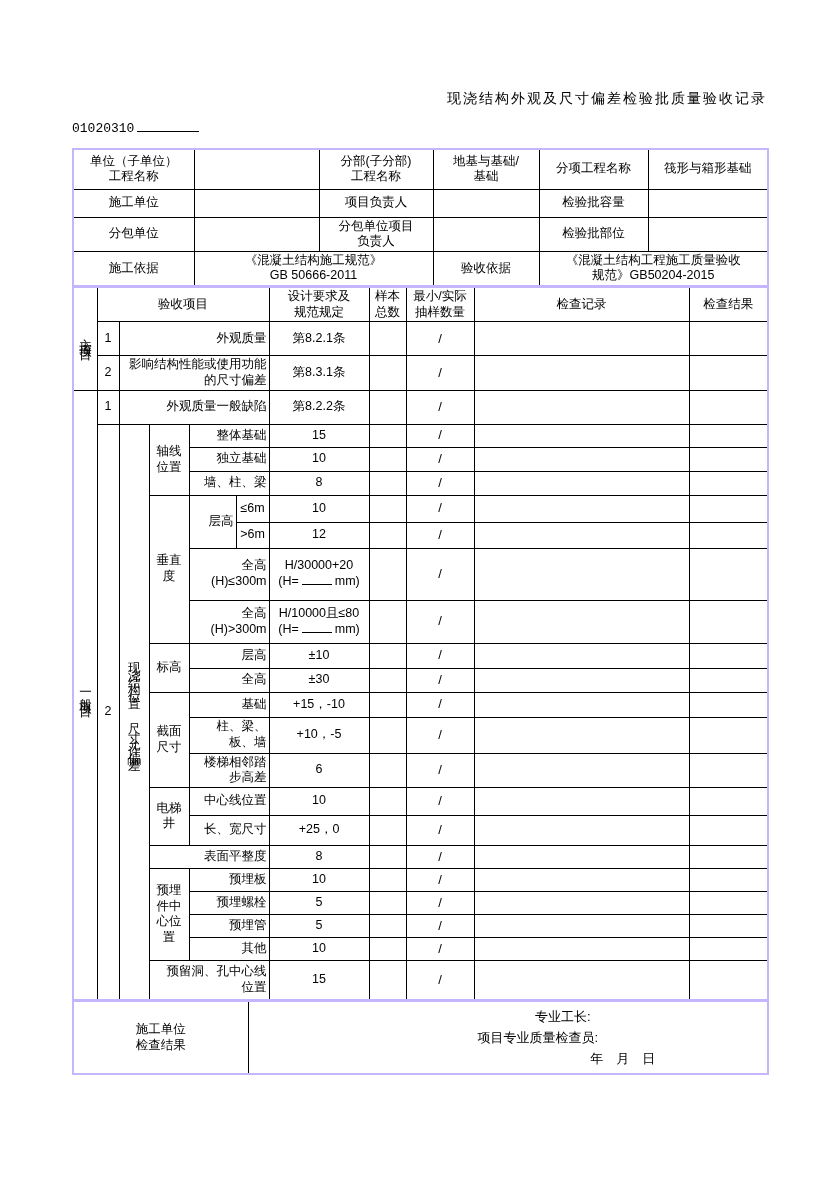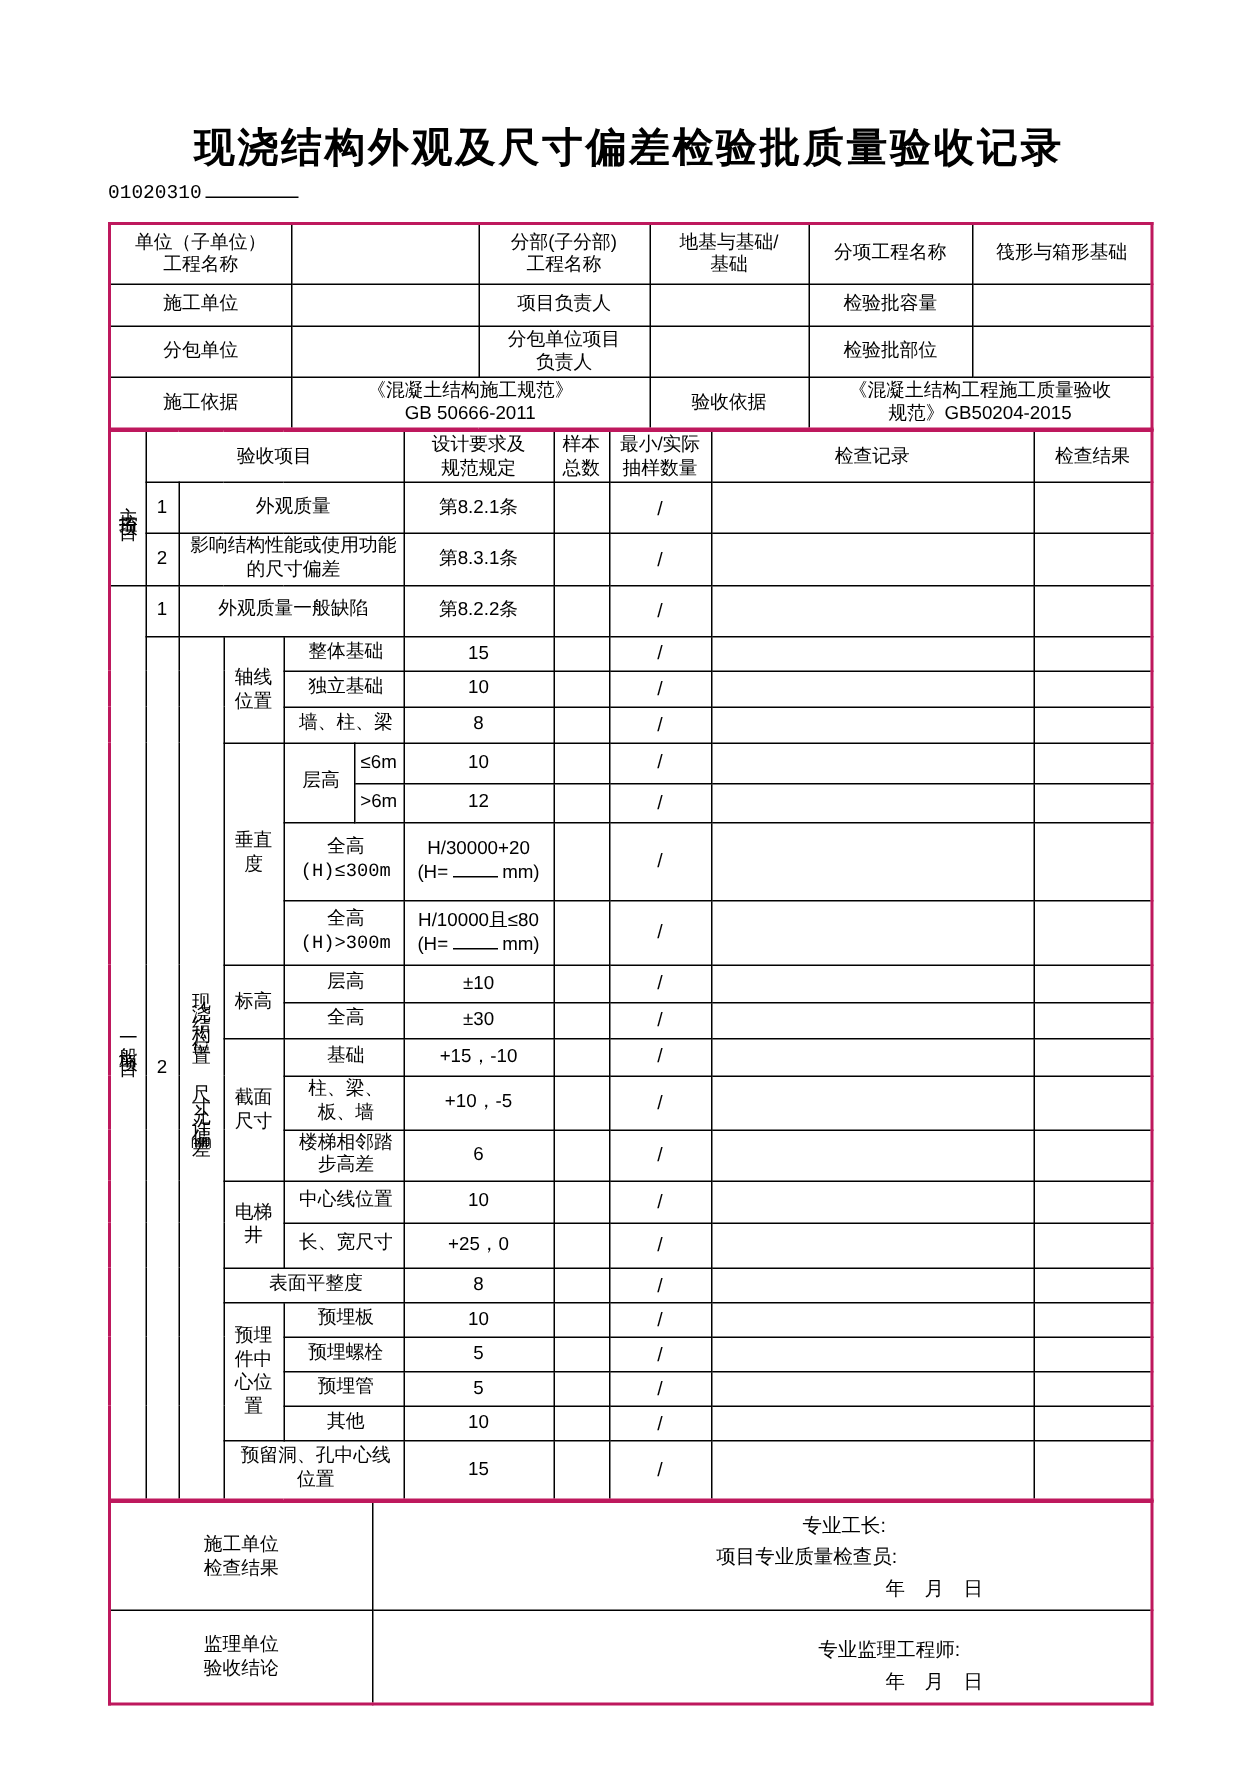--- a/index.html
+++ b/index.html
@@ -4,42 +4,42 @@
 <style>
   * { margin:0; padding:0; box-sizing:border-box; }
   html,body { background:#ffffff; }
   body {
     width:838px; height:1186px; overflow:hidden;
     font-family:"Liberation Sans","DejaVu Sans",sans-serif;
     color:#000;
   }
   .page { width:838px; height:1186px; padding:86px 71px 0 72px; }
   .doc-title {
-    text-align:center; font-size:27px; font-weight:bold;
+    text-align:right; font-size:14px; font-weight:normal;
     letter-spacing:2px; line-height:24px;
   }
   .doc-number-row {
     margin-top:10px; text-align:left; font-size:13px; height:19px;
     font-family:"Liberation Mono","DejaVu Sans Mono",monospace;
   }
   .doc-number-row .uline-long {
     display:inline-block; width:62px; border-bottom:1px solid #000; height:12px;
     margin-left:3px;
   }
   table { border-collapse:collapse; table-layout:fixed; width:695px; }
-  table.tbl { border:2px solid #be185d; }
+  table.tbl { border:2px solid #c4b5fd; }
   td {
     border:1px solid #000; font-size:12.5px; line-height:1.25;
     vertical-align:middle; text-align:center; padding:1px 2px;
     overflow:hidden;
   }
   .t-main { margin-top:-1px; }
   .t-foot { margin-top:-1px; }
   .prelines { white-space:pre-line; }
-  .la { text-align:center; padding-left:5px;font-family:Liberation Mono, monospace; }
+  .la { text-align:right; padding-left:5px; }
   .vcell { padding:0; }
   .vtext {
     writing-mode:vertical-rl; text-orientation:upright;
     display:inline-block; line-height:1; letter-spacing:4px;
   }
   .vtext-wide { letter-spacing:7px; }
   .tcu { text-combine-upright:all; }
   .uline {
     display:inline-block; width:30px; border-bottom:1px solid #000; height:10px;
     margin:0 3px;
@@ -384,24 +384,16 @@
     <tbody>
         <tr style="height:70px;">
       <td class="prelines">施工单位
 检查结果</td>
       <td class="sign-block">
         <div class="sign-line pl1">专业工长:</div>
         <div class="sign-line pl2">项目专业质量检查员:</div>
         <div class="sign-line pl3">年　月　日</div>
       </td>
     </tr>
-    <tr style="height:62px;">
-      <td class="prelines">监理单位
-验收结论</td>
-      <td class="sign-block mt-sup">
-        <div class="sign-line pl4">专业监理工程师:</div>
-        <div class="sign-line pl3">年　月　日</div>
-      </td>
-    </tr>
   </tbody>
     </table>
 
 </div>
 
 </body></html>

